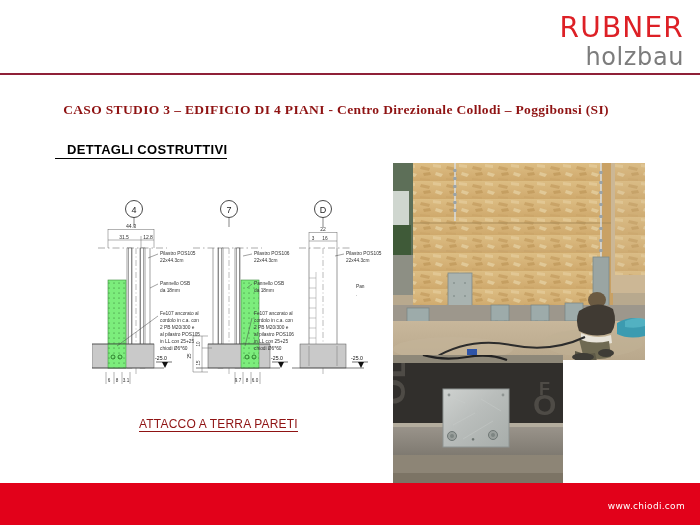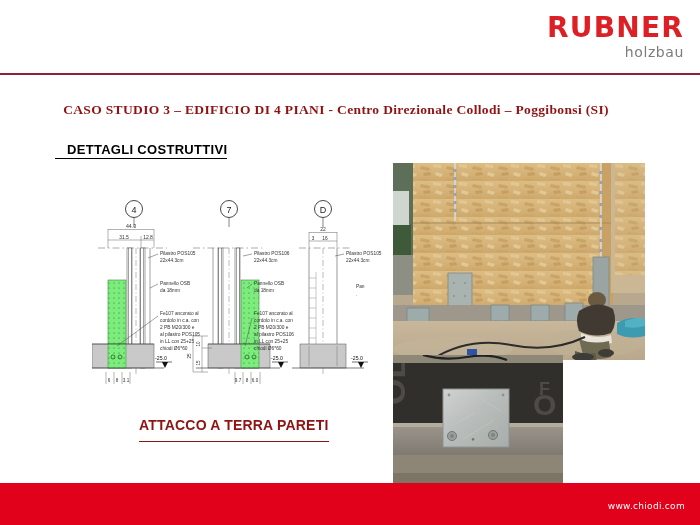--- a/index.html
+++ b/index.html
@@ -7,36 +7,36 @@
        font-family:"Liberation Sans",sans-serif;position:relative;}
   .slide{position:absolute;inset:0;background:#fff;}
 
   
   #logo-i3{position:absolute;left:26px;top:18px;width:130px;height:46px;}
   #logo-i3 .mark{position:absolute;left:0;top:0;width:62px;height:44px;}
   #logo-i3 .i3text{position:absolute;left:58px;top:28px;font-size:11px;font-weight:bold;
       letter-spacing:.4px;color:#1a1a1a;font-family:"DejaVu Sans",sans-serif;}
 
   #logo-rubner{position:absolute;right:16px;top:14px;text-align:right;}
-  #logo-rubner .rub{font-size:28px;font-weight:bold;color:#dd2026;letter-spacing:1.2px;
+  #logo-rubner .rub{font-size:28px;font-weight:normal;color:#dd2026;letter-spacing:1.2px;
       font-family:"DejaVu Sans",sans-serif;line-height:1;}
-  #logo-rubner .hol{font-size:14px;color:#7c7c7c;letter-spacing:.6px;
+  #logo-rubner .hol{font-size:24px;color:#7c7c7c;letter-spacing:.6px;
       font-family:"DejaVu Sans",sans-serif;line-height:1;margin-top:3px;}
 
   #header-rule{position:absolute;left:0;top:73px;width:700px;height:2px;
       background:#8f2038;}
 
   
   #slide-title{position:absolute;left:0;top:102px;width:672px;text-align:center;
       font-family:"Liberation Serif",serif;font-size:13.5px;font-weight:bold;
       color:#8f1313;letter-spacing:.35px;white-space:nowrap;}
   #section-title{position:absolute;left:55px;top:142px;font-size:13px;font-weight:bold;
       color:#000;letter-spacing:.3px;border-bottom:1.5px solid #000;padding-bottom:1px;padding-left:12px;}
-  #caption-title{position:absolute;left:139px;top:417px;font-size:14px;font-weight:bold;
-      color:#8f1313;letter-spacing:.2px;border-bottom:1.3px solid #8f1313;padding-bottom:8px;}
+  #caption-title{position:absolute;left:139px;top:417px;font-size:12px;font-weight:normal;
+      color:#8f1313;letter-spacing:.2px;border-bottom:1.3px solid #8f1313;padding-bottom:0px;}
 
   
   #drawing{position:absolute;left:92px;top:196px;width:300px;height:218px;}
   #drawing svg{display:block;}
 
   
   .photo{position:absolute;overflow:hidden;}
   #photo-site{left:393px;top:163px;width:252px;height:197px;}
   #photo-plate{left:393px;top:355px;width:170px;height:128px;}
 

